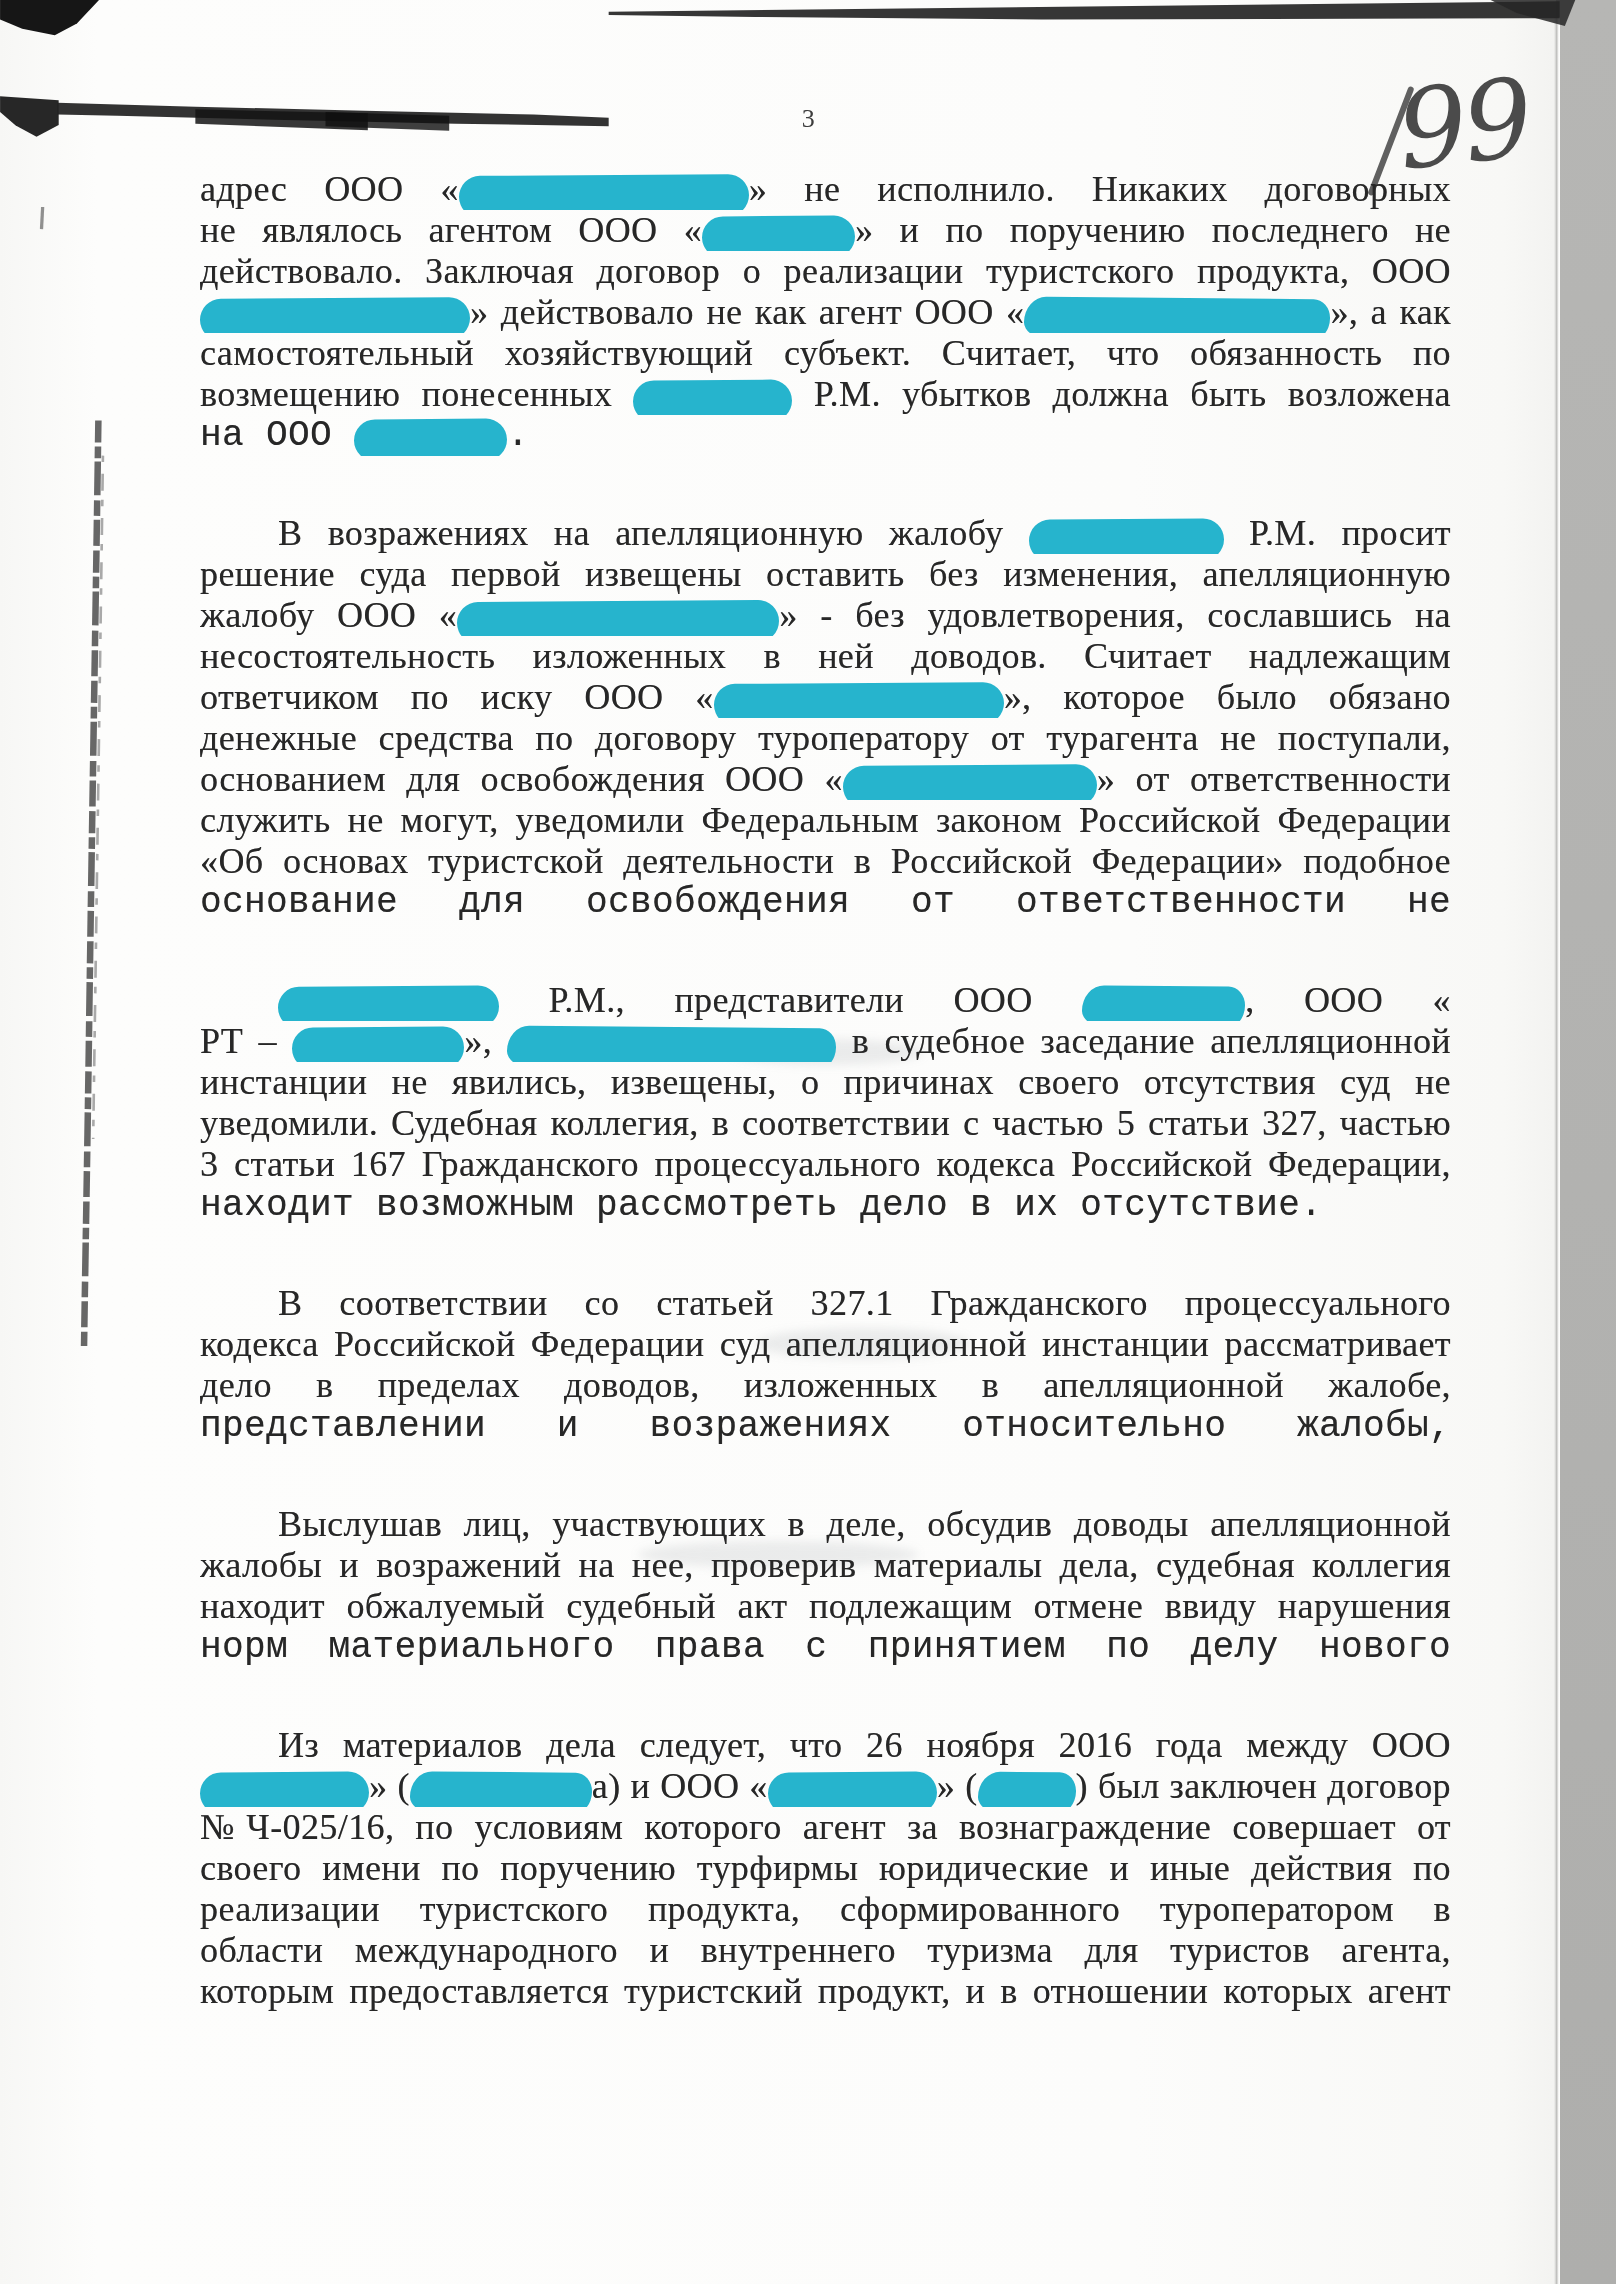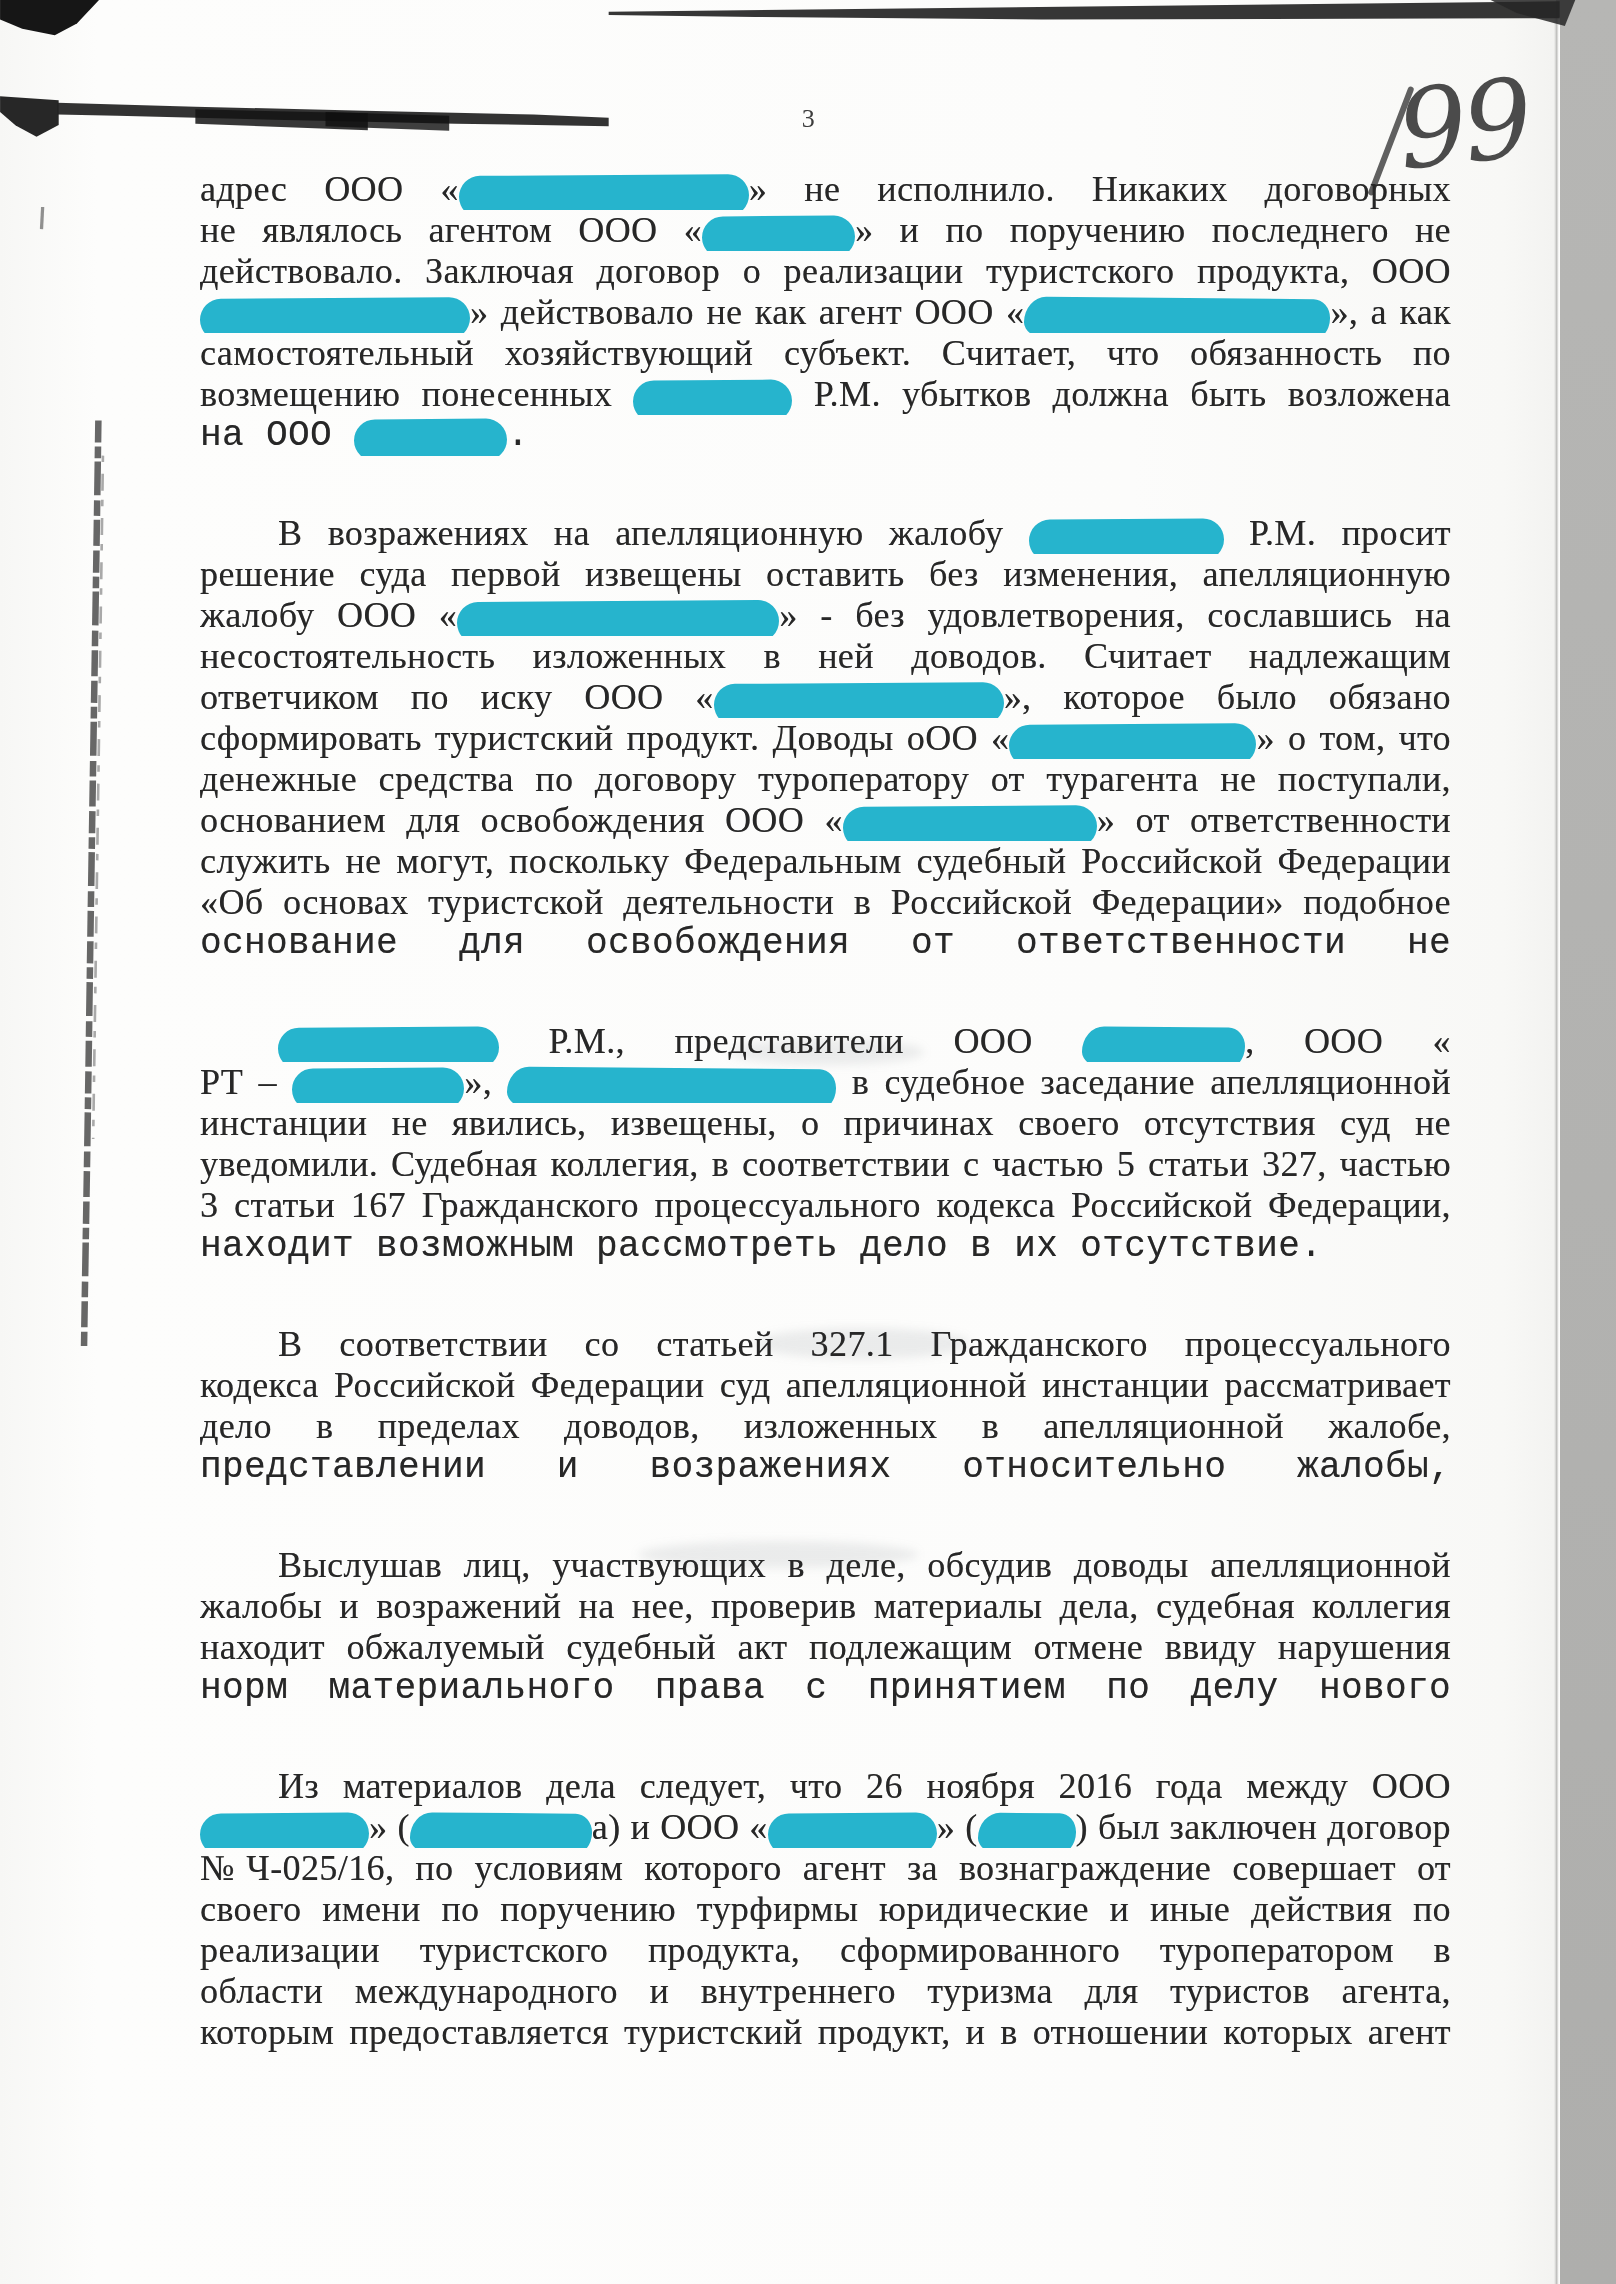--- a/index.html
+++ b/index.html
@@ -101,24 +101,23 @@
         <div class="line">самостоятельный хозяйствующий субъект. Считает, что обязанность по</div>
         <div class="line">возмещению понесенных <span class="redact" style="width: 159px; background: rgb(38, 180, 205);"></span> Р.М. убытков должна быть возложена</div>
         <div class="line last">на ООО <span class="redact" style="width: 153px; background: rgb(38, 180, 205);"></span>.</div>
       </div>
       <div class="para">
         <div class="line indent">В возражениях на апелляционную жалобу <span class="redact" style="width: 195px; background: rgb(38, 180, 205);"></span> Р.М. просит</div>
         <div class="line">решение суда первой извещены оставить без изменения, апелляционную</div>
         <div class="line">жалобу ООО «<span class="redact" style="width: 322px; background: rgb(38, 180, 205);"></span>» - без удовлетворения, сославшись на</div>
         <div class="line">несостоятельность изложенных в ней доводов. Считает надлежащим</div>
         <div class="line">ответчиком по иску ООО «<span class="redact" style="width: 290px; background: rgb(38, 180, 205);"></span>», которое было обязано</div>
-        <div class="line">сформировать туристский продукт. Доводы оОО «<span class="redact" style="width: 247px; background: rgb(38, 180, 205);"></span>» о том, что</div>
         <div class="line">денежные средства по договору туроператору от турагента не поступали,</div>
         <div class="line">основанием для освобождения ООО «<span class="redact" style="width: 254px; background: rgb(38, 180, 205);"></span>» от ответственности</div>
-        <div class="line">служить не могут, поскольку Федеральным судебный Российской Федерации</div>
+        <div class="line">служить не могут, уведомили Федеральным законом Российской Федерации</div>
         <div class="line">«Об основах туристской деятельности в Российской Федерации» подобное</div>
         <div class="line last">основание для освобождения от ответственности не закреплено.</div>
       </div>
       <div class="para">
         <div class="line indent"><span class="redact" style="width: 221px; background: rgb(38, 180, 205);"></span> Р.М., представители ООО <span class="redact" style="width: 163px; background: rgb(38, 180, 205);"></span>, ООО «<span class="redact" style="width: 247px; background: rgb(38, 180, 205);"></span></div>
         <div class="line">РТ – <span class="redact" style="width: 172px; background: rgb(38, 180, 205);"></span>», <span class="redact" style="width: 329px; background: rgb(38, 180, 205);"></span> в судебное заседание апелляционной</div>
         <div class="line">инстанции не явились, извещены, о причинах своего отсутствия суд не</div>
         <div class="line">уведомили. Судебная коллегия, в соответствии с частью 5 статьи 327, частью</div>
         <div class="line">3 статьи 167 Гражданского процессуального кодекса Российской Федерации,</div>
         <div class="line last">находит возможным рассмотреть дело в их отсутствие.</div>

